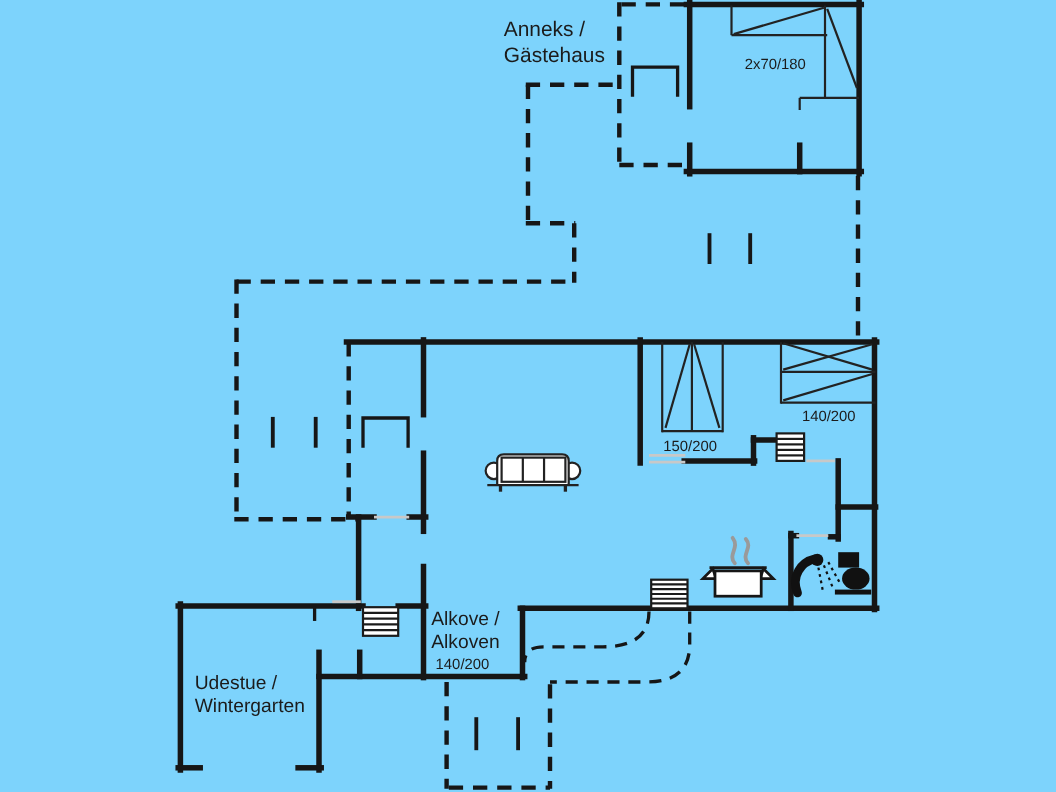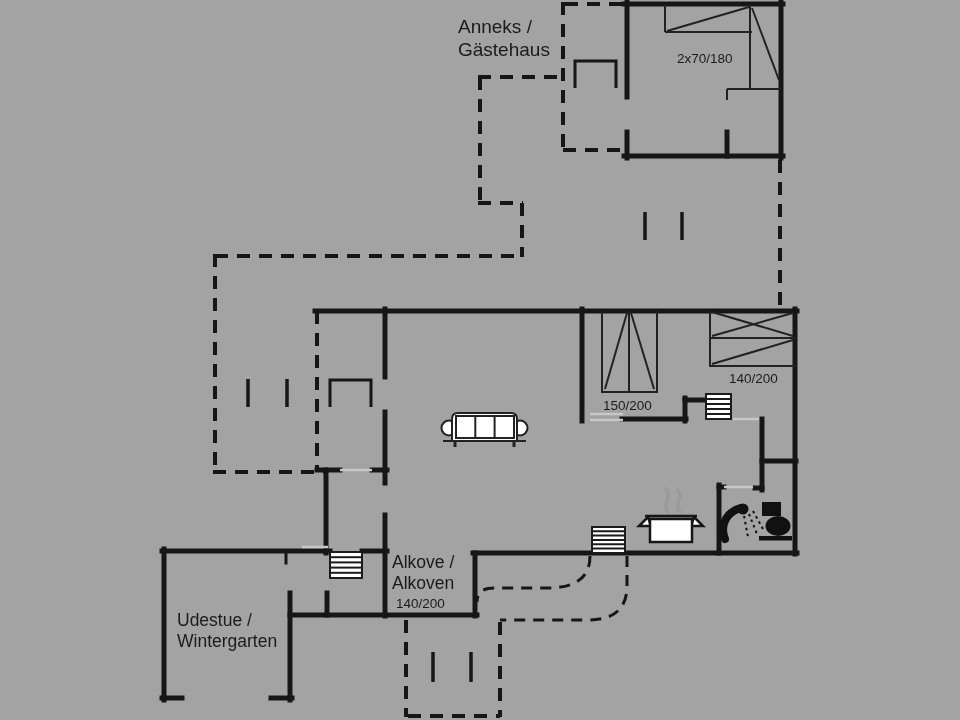--- a/index.html
+++ b/index.html
@@ -1,16 +1,16 @@
 <!DOCTYPE html>
 <html><head>
 <meta charset="utf-8">
 <style>
   html,body{margin:0;padding:0;background:#ffffff;}
-  #stage{position:relative;width:960px;height:720px;background:#a3a3a3;overflow:hidden;
+  #stage{position:relative;width:960px;height:720px;background:#7dd3fc;overflow:hidden;
          font-family:"Liberation Sans", sans-serif;}
   svg{display:block}
   text{fill:#1b1b1b;}
   .room-label{font-size:19px;}
   .room-label-sm{font-size:17.5px;}
   .dim-label{font-size:13.5px;}
 </style>
 </head>
 <body>
 

